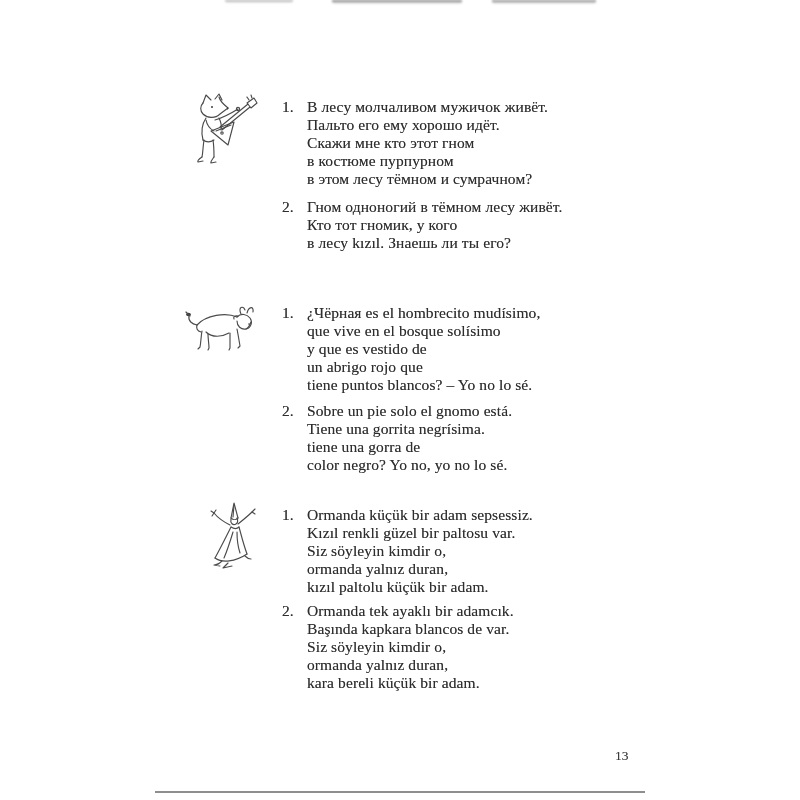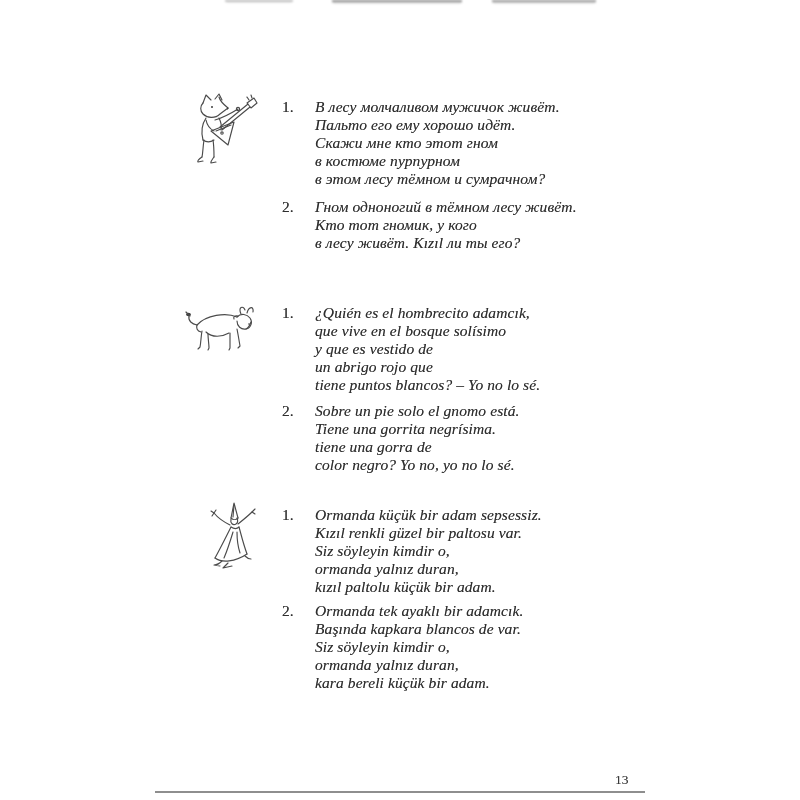--- a/index.html
+++ b/index.html
@@ -50,24 +50,24 @@
     position: absolute;
     left: 282px;
     width: 310px;
     font-size: 15.5px;
     line-height: 18px;
     letter-spacing: 0.1px;
     color: #2e2e2e;
     text-shadow: 0 0 0.5px rgba(46,46,46,0.55);
   }
   .stanza .num { position: absolute; left: 0; top: 0; }
-  .stanza .lines { margin-left: 33px; font-style: italic; }
+  .stanza .lines { margin-left: 25px; }
   .page-number {
     position: absolute;
-    left: 615px; top: 772px;
+    left: 615px; top: 748px;
     font-size: 13.5px;
     line-height: 16px;
     color: #3a3a3a;
     text-shadow: 0 0 0.5px rgba(58,58,58,0.5);
   }
 </style>
 </head>
 <body>
 
 <div class="page">
@@ -120,21 +120,21 @@
       <div>в костюме пурпурном</div>
       <div>в этом лесу тёмном и сумрачном?</div>
     </div>
   </div>
 
   <div class="stanza" style="top:198px;">
     <span class="num">2.</span>
     <div class="lines">
       <div>Гном одноногий в тёмном лесу живёт.</div>
       <div>Кто тот гномик, у кого</div>
-      <div>в лесу живёт. Kızıl ли ты его?</div>
+      <div>в лесу kızıl. Знаешь ли ты его?</div>
     </div>
   </div>
 
   <div class="illus" style="left:184px; top:303px;">
     <svg width="78" height="52" viewBox="0 0 78 52">
 
       <path d="M13,22 C22,12 42,9 53,14"></path>
 
       <path d="M57,11 C54,4 59,2 61,7"></path>
       <path d="M63,10 C65,3 70,3 69,9"></path>
@@ -155,21 +155,21 @@
 
       <path d="M13,22 C8,21 4,18 5,13"></path>
       <ellipse cx="4.5" cy="11.5" rx="2.4" ry="1.8" class="fill"></ellipse>
       <path d="M2,9 L6,13"></path>
     </svg>
   </div>
 
   <div class="stanza" style="top:304px;">
     <span class="num">1.</span>
     <div class="lines">
-      <div>¿Quién es el hombrecito adamcık,</div>
+      <div>¿Чёрная es el hombrecito mudísimo,</div>
       <div>que vive en el bosque solísimo</div>
       <div>y que es vestido de</div>
       <div>un abrigo rojo que</div>
       <div>tiene puntos blancos? – Yo no lo sé.</div>
     </div>
   </div>
 
   <div class="stanza" style="top:402px;">
     <span class="num">2.</span>
     <div class="lines">

